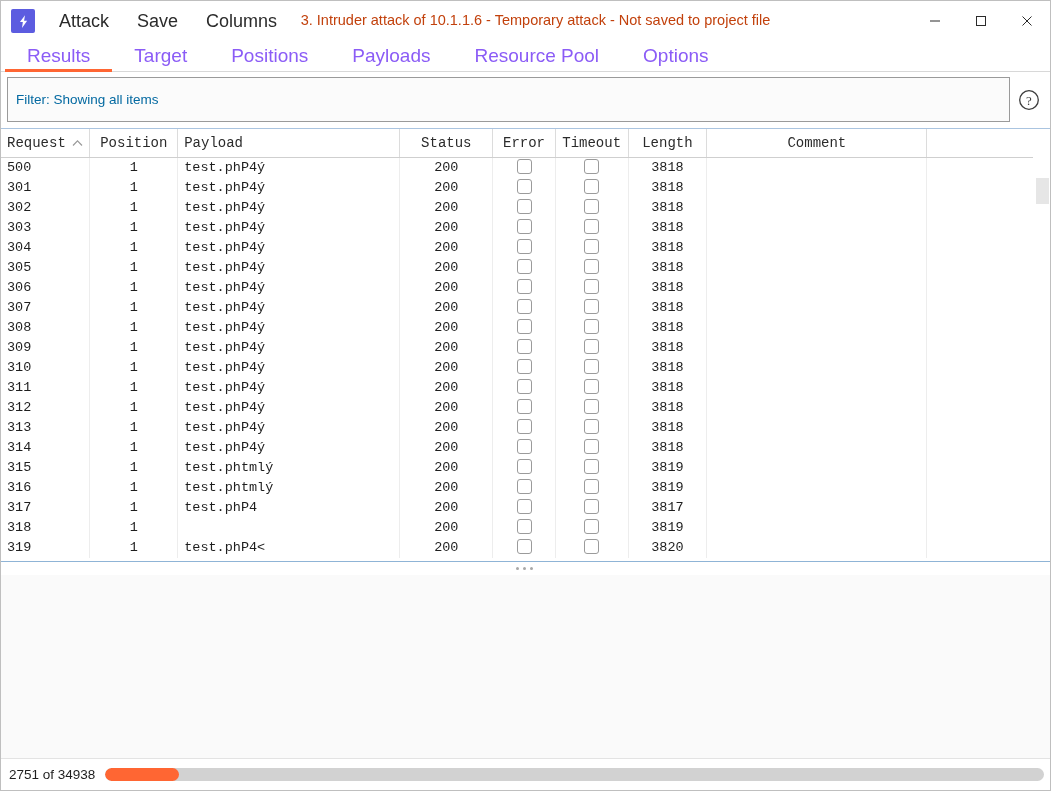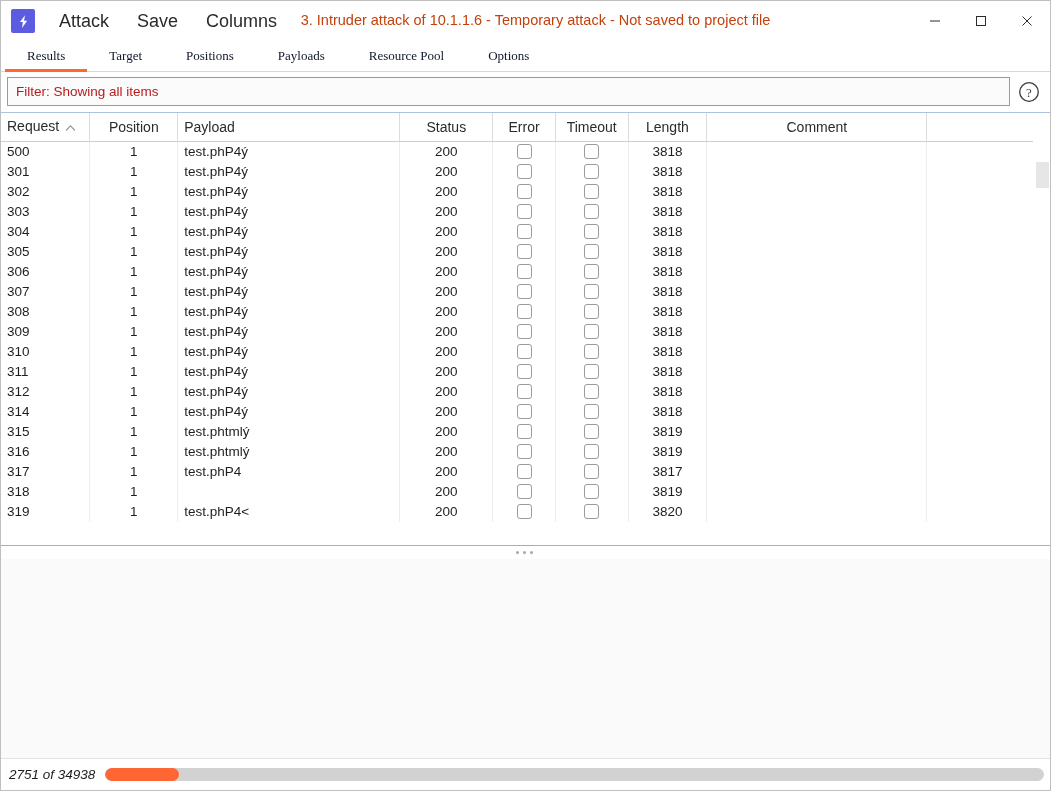--- a/index.html
+++ b/index.html
@@ -92,54 +92,53 @@
     display: flex;
     align-items: stretch;
     background: #ffffff;
     border-bottom: 1px solid #d8d8d8;
     padding-left: 4px;
   }
   .tab {
     padding: 0 22px;
     display: flex;
     align-items: center;
-    font-size: 13px;
-    color: #0f172a;
+    font-size: 19px;
+    color: #8b5cf6;
     position: relative;
     cursor: default;
     white-space: nowrap;
-    font-family: Liberation Serif, serif;
   }
   .tab.active::after {
     content: "";
     position: absolute;
     left: 0; right: 0; bottom: -1px;
     height: 3px;
     background: #ff6633;
   }
 
   
   .filterzone {
     background: #ffffff;
     padding: 5px 6px 6px 6px;
     display: flex;
     align-items: center;
     gap: 6px;
     border-bottom: 1px solid #aac4e0;
   }
   .filterbar {
     flex: 1 1 auto;
-    height: 29px;
+    height: 45px;
     border: 1px solid #9a9a9a;
     background: #fbfbfb;
     display: flex;
     align-items: center;
     padding-left: 8px;
     font-size: 13.5px;
-    color: #b91c1c;
+    color: #0369a1;
     box-sizing: border-box;
     cursor: default;
   }
   .help-btn {
     width: 26px;
     height: 26px;
     flex: 0 0 auto;
     display: flex;
     align-items: center;
     justify-content: center;
@@ -149,20 +148,21 @@
 
   
   .table-wrap {
     height: 432px;
     min-height: 432px;
     position: relative;
     background: #ffffff;
     overflow: hidden;
     display: flex;
     flex-direction: column;
+    font-family: Liberation Mono, monospace;
   }
   table.results {
     border-collapse: collapse;
     table-layout: fixed;
     width: 1032px;
     font-size: 13.5px;
   }
   table.results th {
     height: 28px;
     font-weight: normal;
@@ -265,21 +265,20 @@
   
   .statusbar {
     height: 31px;
     min-height: 31px;
     background: #ffffff;
     display: flex;
     align-items: center;
     padding: 0 6px 0 8px;
     gap: 10px;
     border-top: 1px solid #e3e3e3;
-    font-style: italic;
   }
   .status-text {
     font-size: 13.5px;
     color: #1e1e1e;
     white-space: nowrap;
     cursor: default;
   }
   .progress-track {
     flex: 1 1 auto;
     height: 13px;
@@ -534,20 +533,31 @@
               <td class="c-center">1</td>
               <td class="c-left">test.phP4ý</td>
               <td class="c-center">200</td>
               <td class="c-center"><span class="cb"></span></td>
               <td class="c-center"><span class="cb"></span></td>
               <td class="c-center">3818</td>
               <td class="c-center"></td>
               <td class="c-center"></td>
             </tr>
             <tr>
+              <td class="c-left">313</td>
+              <td class="c-center">1</td>
+              <td class="c-left">test.phP4ý</td>
+              <td class="c-center">200</td>
+              <td class="c-center"><span class="cb"></span></td>
+              <td class="c-center"><span class="cb"></span></td>
+              <td class="c-center">3818</td>
+              <td class="c-center"></td>
+              <td class="c-center"></td>
+            </tr>
+            <tr>
               <td class="c-left">314</td>
               <td class="c-center">1</td>
               <td class="c-left">test.phP4ý</td>
               <td class="c-center">200</td>
               <td class="c-center"><span class="cb"></span></td>
               <td class="c-center"><span class="cb"></span></td>
               <td class="c-center">3818</td>
               <td class="c-center"></td>
               <td class="c-center"></td>
             </tr>

